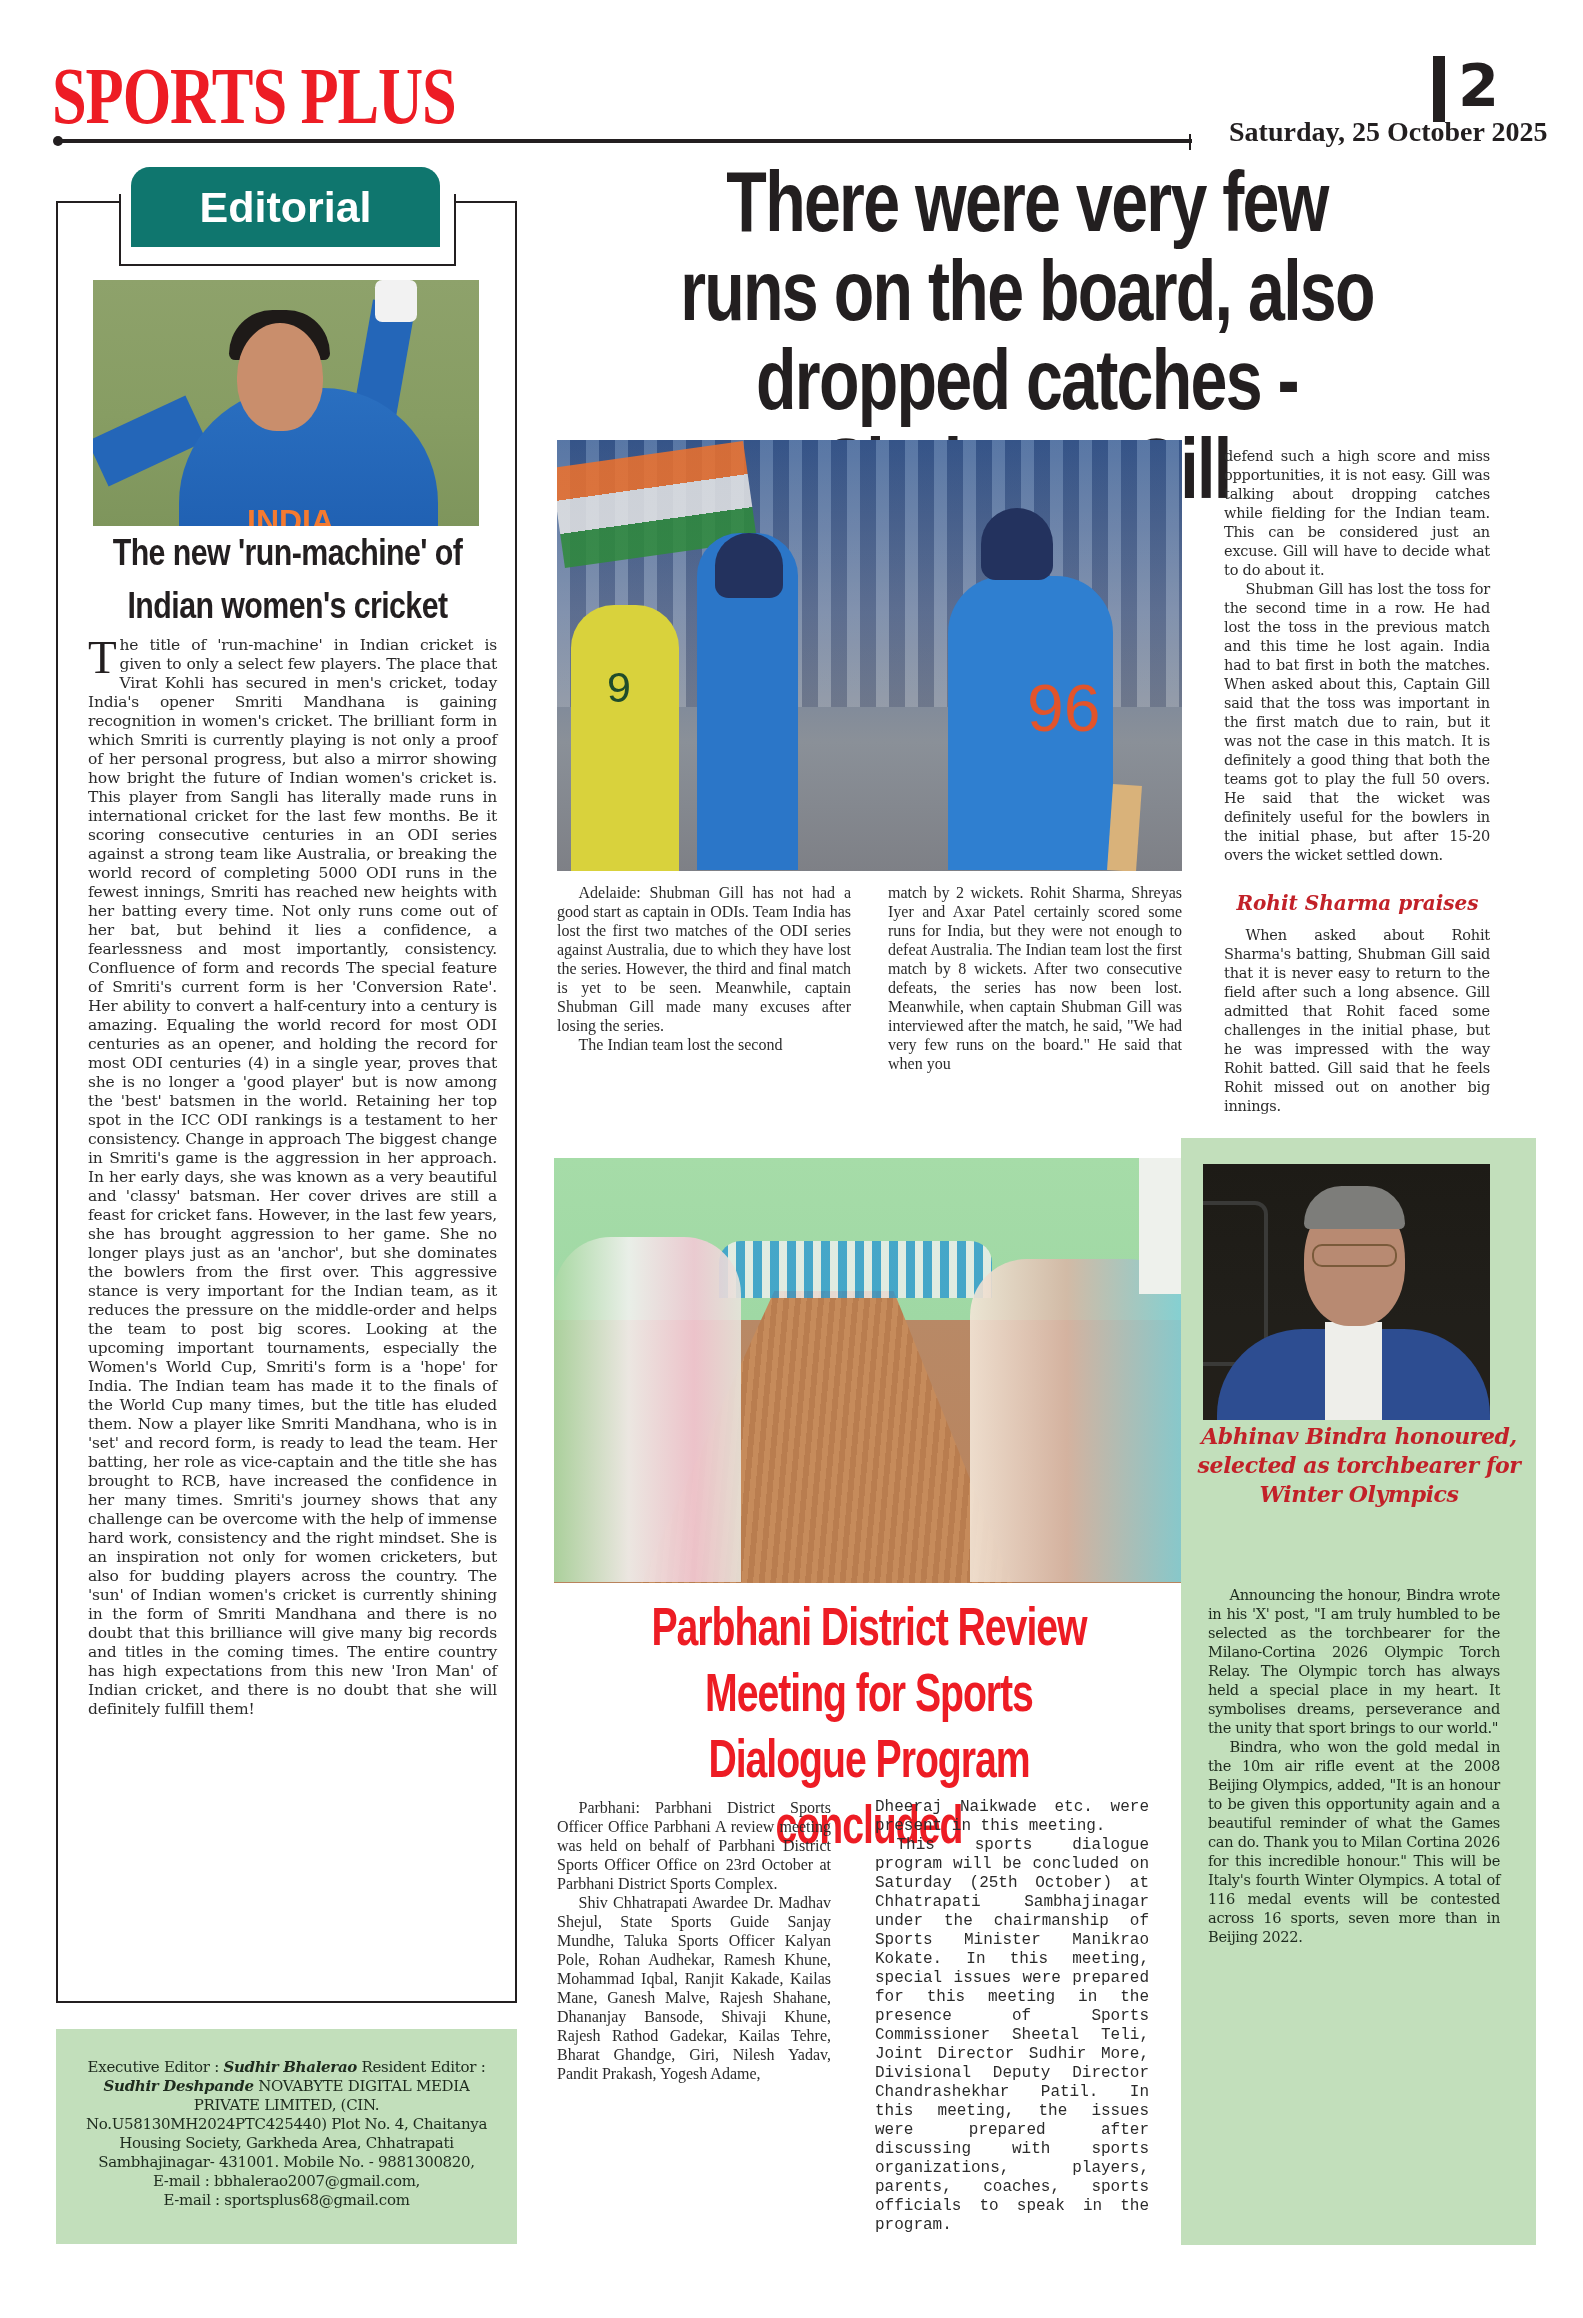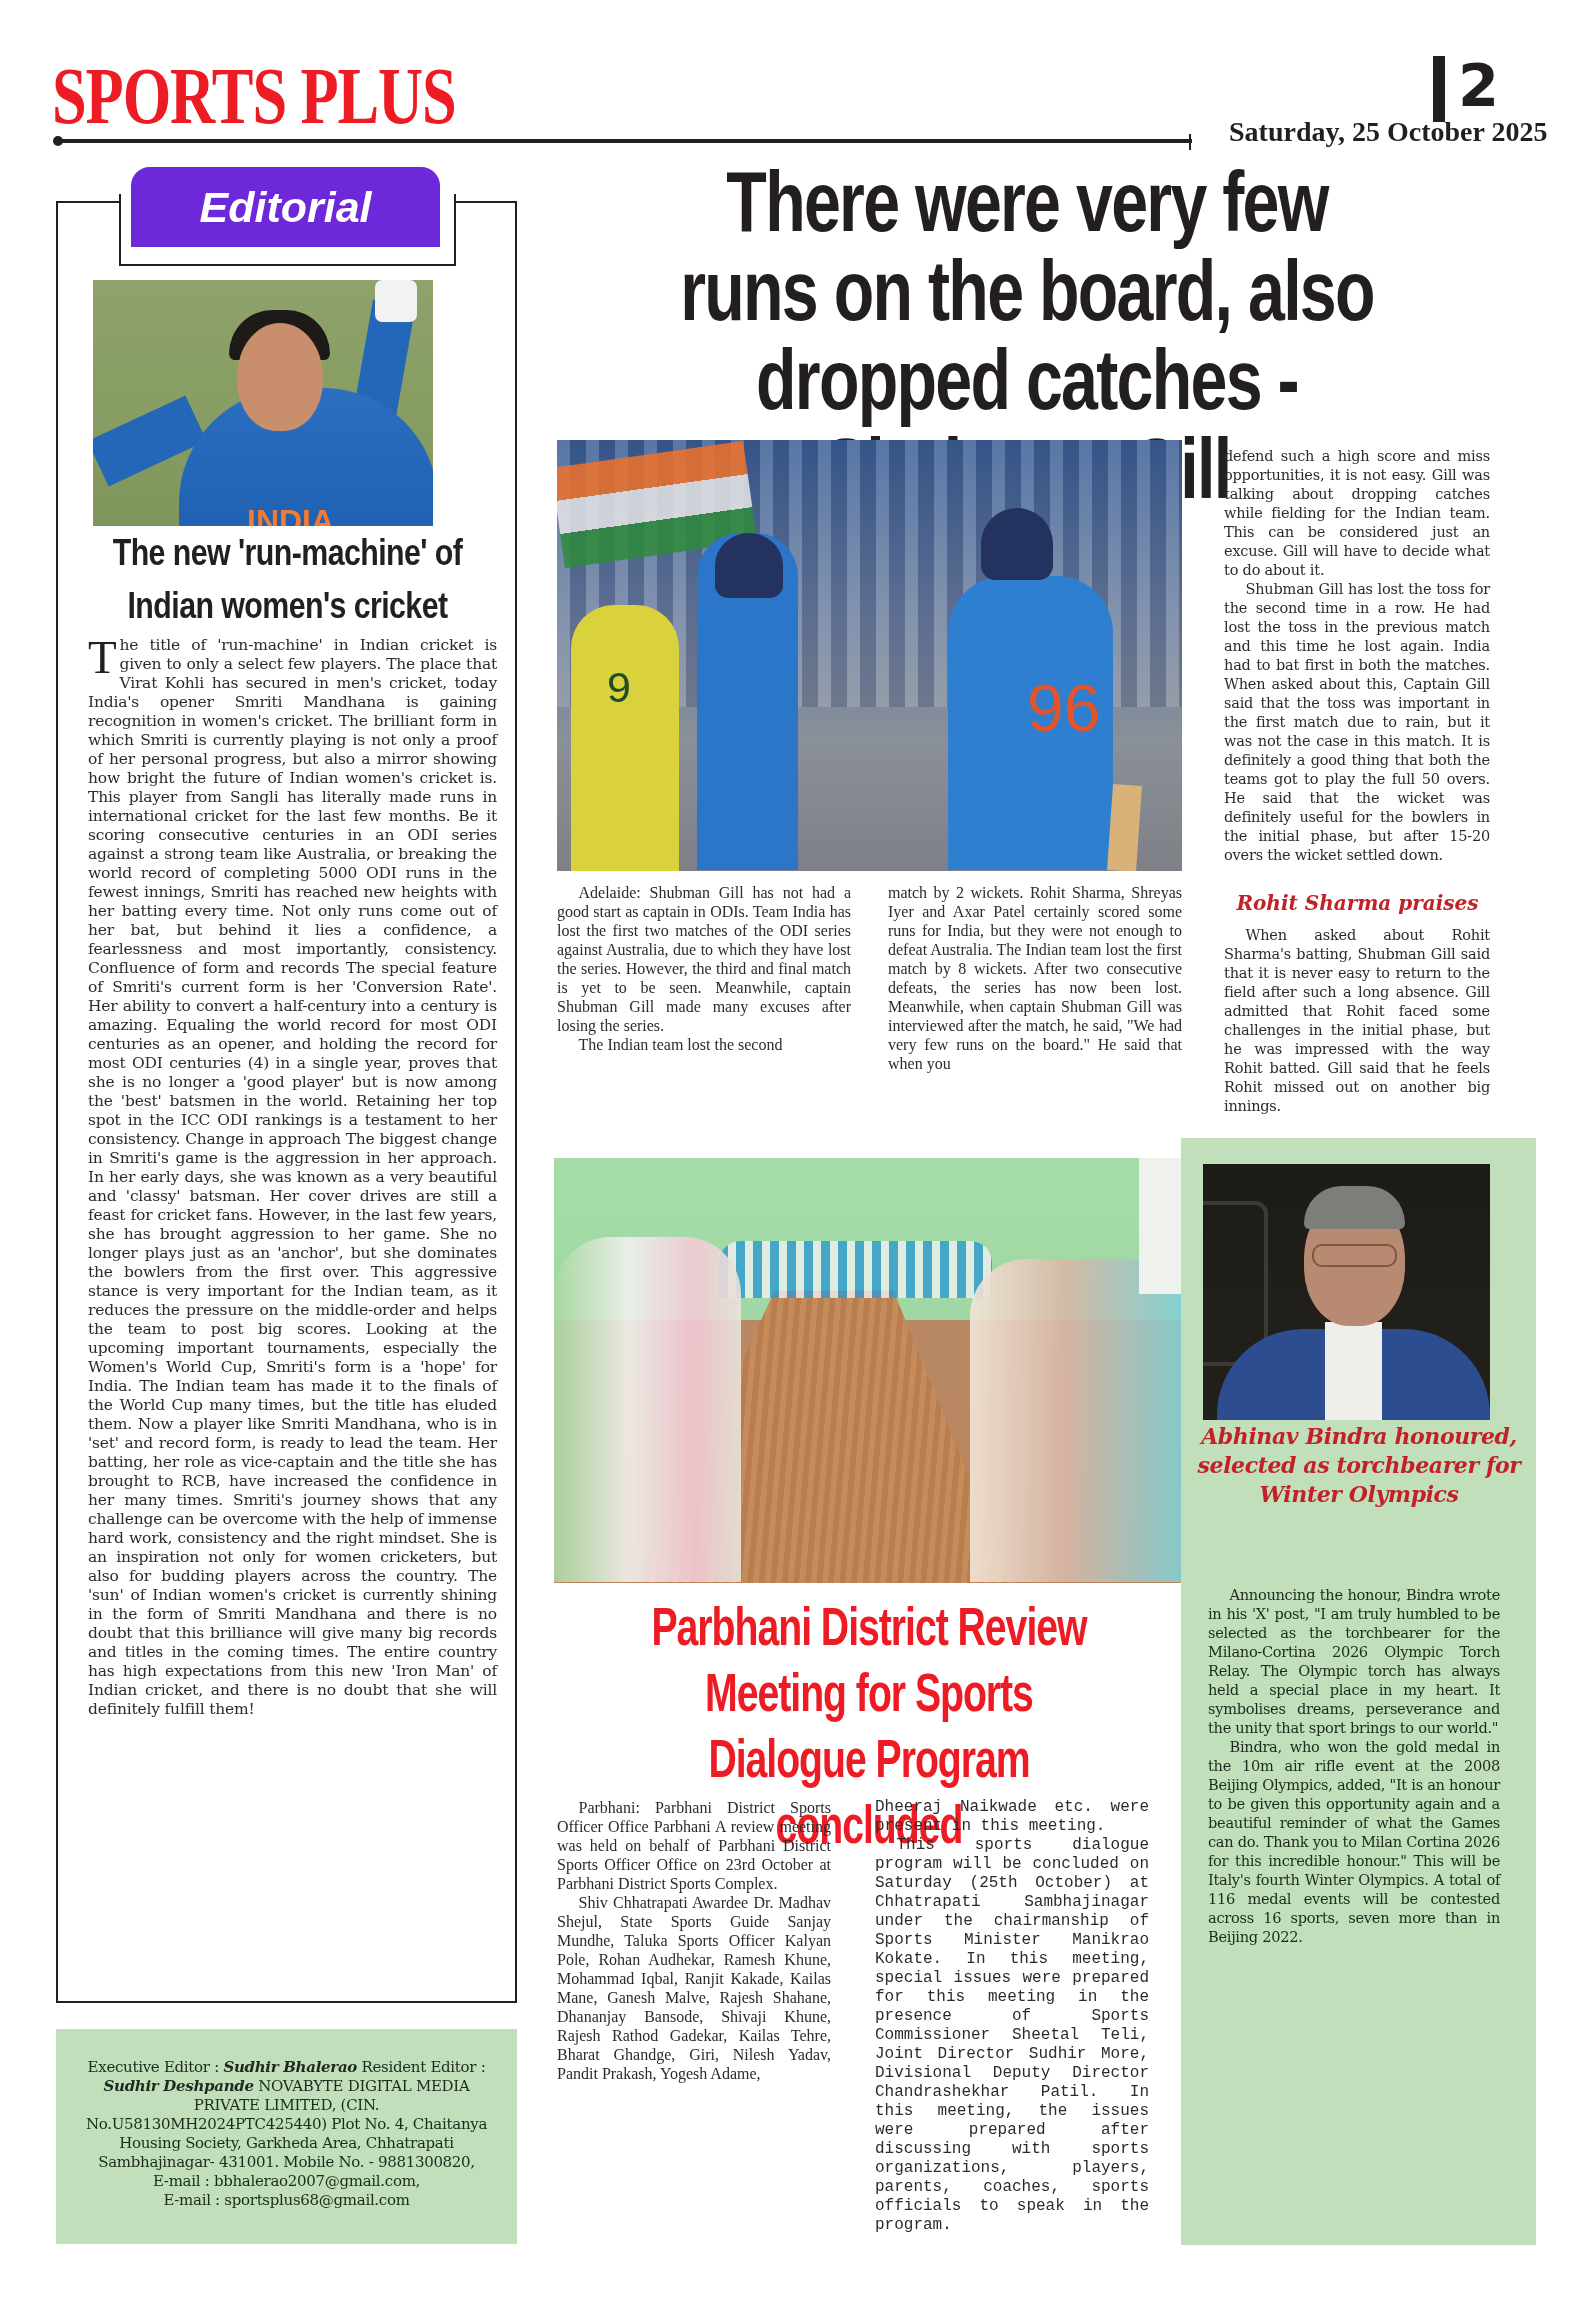--- a/index.html
+++ b/index.html
@@ -20,26 +20,26 @@
   .page-bar { left: 1433px; top: 56px; width: 11.5px; height: 66px; background: #231f20; }
   .page-number { left: 1458px; top: 56px; font-family: "DejaVu Sans", sans-serif; font-weight: bold;
     font-size: 59px; line-height: 59px; color: #231f20; }
   .issue-date { left: 1229px; top: 119px; font-family: "Liberation Serif", serif; font-weight: bold;
     font-size: 28px; line-height: 26px; color: #231f20; white-space: nowrap; }
 
   
   .editorial-frame { left: 56px; top: 201px; width: 461px; height: 1802px; border: 2.2px solid #231f20; }
   .editorial-tab-notch { left: 119px; top: 194px; width: 337px; height: 72px; background: #fff;
     border: 2.2px solid #231f20; border-top: none; }
-  .editorial-tab { left: 131px; top: 167px; width: 309px; height: 80px; background: #6d28d9;
-    border-radius: 18.7px 18.7px 0 0; display: flex; align-items: center; justify-content: center; font-style: italic; }
+  .editorial-tab { left: 131px; top: 167px; width: 309px; height: 80px; background: #0f766e;
+    border-radius: 18.7px 18.7px 0 0; display: flex; align-items: center; justify-content: center; }
   .editorial-tab span { font-family: "Liberation Sans", sans-serif; font-weight: bold; font-size: 43px; color: #ffffff; }
 
   .photo { overflow: hidden; }
-  .smriti-photo { left: 93px; top: 280px; width: 340px; height: 246px;
+  .smriti-photo { left: 93px; top: 280px; width: 386px; height: 246px;
     background: linear-gradient(180deg, #8ea26b 0%, #879d63 55%, #7e955c 100%); }
   .smriti-photo .figure-body { position: absolute; left: 86px; top: 108px; width: 259px; height: 158px;
     background: linear-gradient(180deg, #2a6fc0, #1f5fb1); border-radius: 115px 115px 0 0; }
   .smriti-photo .arm-left { position: absolute; left: 0; top: 136px; width: 108px; height: 50px; background: #2466b8; transform: rotate(-25deg); }
   .smriti-photo .arm-right { position: absolute; left: 266px; top: 21.5px; width: 43px; height: 158px; background: #2466b8; transform: rotate(10deg); }
   .smriti-photo .glove { position: absolute; left: 282px; top: 0; width: 42px; height: 42px; background: #f2f2f2; border-radius: 7.2px; }
   .smriti-photo .face { position: absolute; left: 144px; top: 43px; width: 86px; height: 108px; background: #c98e6c; border-radius: 50% 50% 46% 46%; }
   .smriti-photo .hair { position: absolute; left: 136px; top: 30px; width: 101px; height: 50px; background: #1e1a18; border-radius: 50px 50px 7.2px 7.2px; }
   .smriti-photo .jersey-text { position: absolute; left: 154px; top: 223px; font-family: "Liberation Sans", sans-serif; font-weight: bold; font-size: 32px; color: #f47a30; }
 

